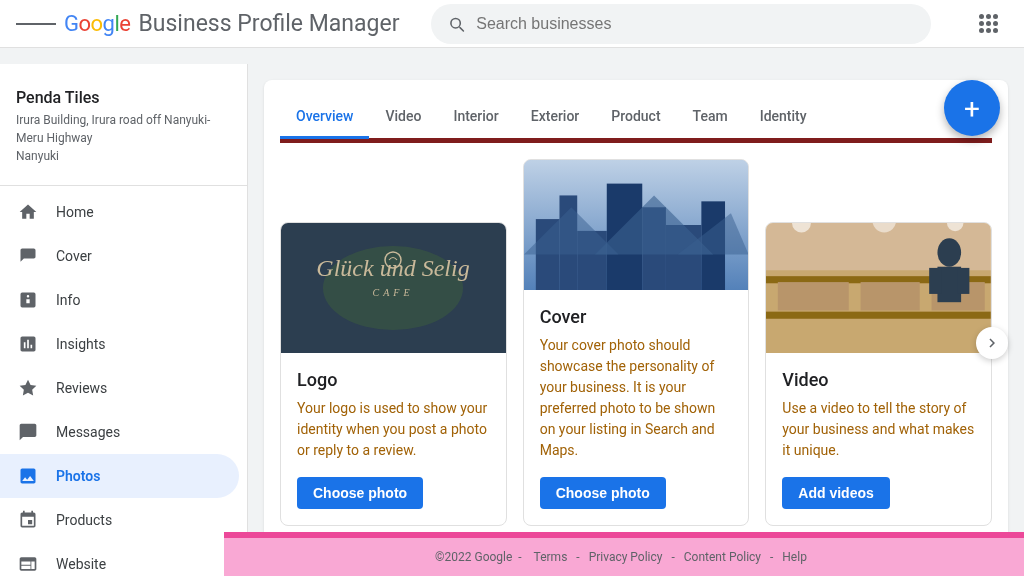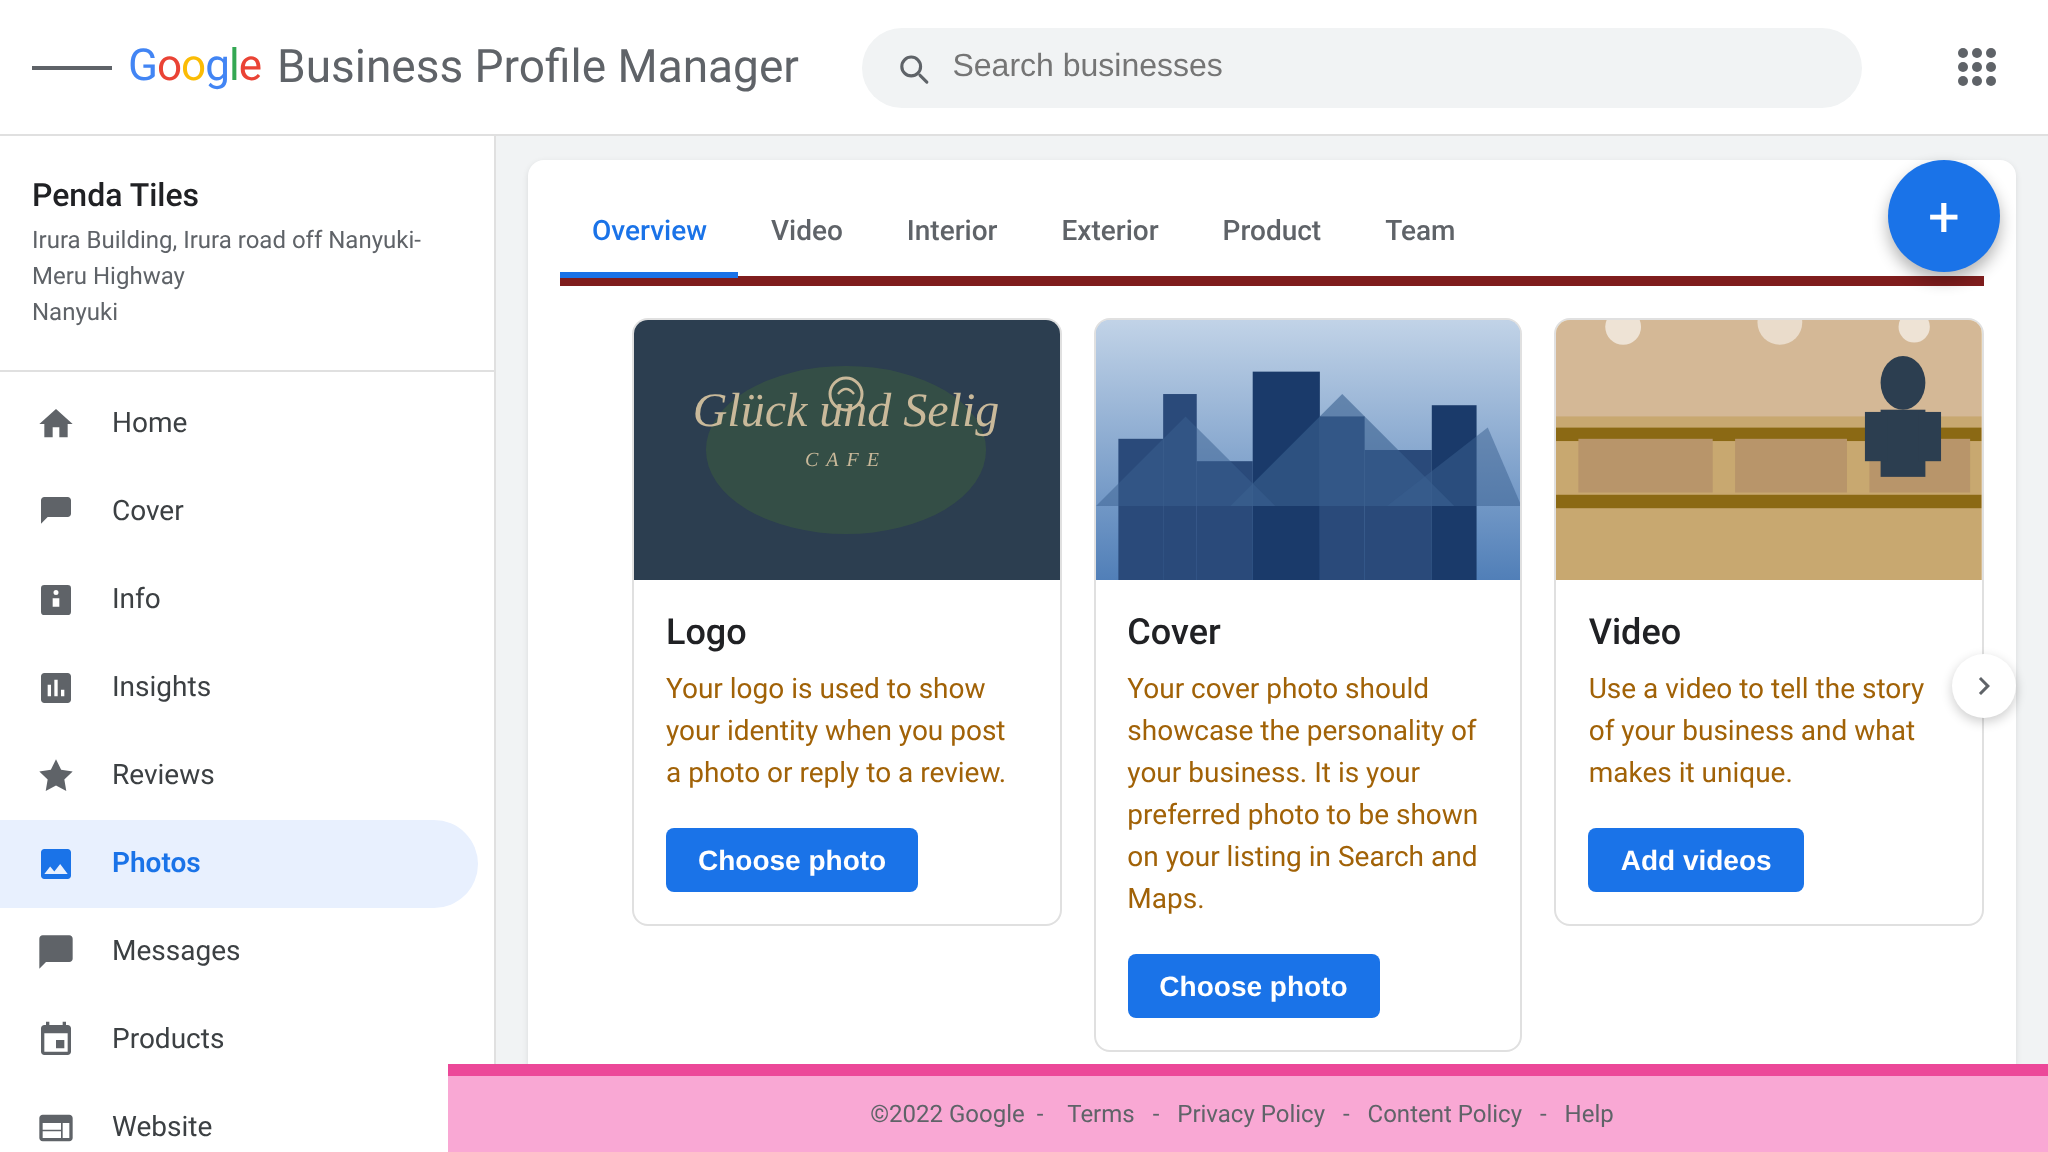--- a/index.html
+++ b/index.html
@@ -1,20 +1,20 @@
 <!DOCTYPE html>
 <html><head>
   <meta charset="utf-8">
   <style>
     * { box-sizing: border-box; margin: 0; padding: 0; }
     body { font-family: 'Roboto', Arial, sans-serif; background: #f1f3f4; color: #202124; font-size: 14px; height: 576px; width: 1024px; overflow: hidden; }
 
     
     .header {
-      display: flex; align-items: center; background: #fff; height: 68px;
+      display: flex; align-items: center; background: #fff; height: 48px;
       padding: 0 16px; border-bottom: 1px solid #e0e0e0; position: fixed; top: 0; left: 0; right: 0; z-index: 100;
     }
     .header-menu-icon { width: 40px; height: 40px; display: flex; align-items: center; justify-content: center; cursor: pointer; border-radius: 50%; }
     .hamburger-line { width: 18px; height: 2px; background: #5f6368; display: block; margin: 2px 0; }
     .header-logo { display: flex; align-items: center; margin-left: 8px; margin-right: 16px; }
     .google-text { font-size: 22px; font-weight: 400; letter-spacing: -0.5px; }
     .g-blue { color: #4285F4; }
     .g-red { color: #EA4335; }
     .g-yellow { color: #FBBC05; }
     .g-green { color: #34A853; }
@@ -63,21 +63,21 @@
     
     .tabs { display: flex; align-items: center; border-bottom: 5px solid #7f1d1d; margin-bottom: 16px; }
     .tab {
       padding: 12px 16px; cursor: pointer; font-size: 14px; color: #5f6368;
       border-bottom: 3px solid transparent; margin-bottom: -1px; font-weight: 500;
     }
     .tab.active { color: #1a73e8; border-bottom: 3px solid #1a73e8; }
     .tab-filter { margin-left: auto; display: flex; align-items: center; cursor: pointer; color: #5f6368; }
 
     
-    .cards-row { display: flex; gap: 16px; align-items: flex-start; margin-left: 36px; }
+    .cards-row { display: flex; gap: 16px; align-items: flex-end; }
     .photo-card {
       flex: 1; border: 1px solid #e0e0e0; border-radius: 8px; overflow: hidden;
       min-width: 0;
     }
     .card-body { padding: 16px; }
     .card-title { font-size: 18px; font-weight: 500; margin-bottom: 8px; color: #202124; }
     .card-desc { font-size: 14px; color: #a16207; line-height: 1.5; margin-bottom: 16px; }
     .card-button {
       display: inline-block; background: #1a73e8; color: #fff; border: none;
       border-radius: 4px; padding: 8px 16px; font-size: 14px; font-weight: 700;
@@ -215,36 +215,36 @@
 
     <div class="sidebar-item">
       <div class="sidebar-icon">
         <svg width="20" height="20" viewBox="0 0 24 24" fill="currentColor">
             <path d="M12 2l3.09 6.26L22 9.27l-5 4.87 1.18 6.88L12 17.77l-6.18 3.25L7 14.14 2 9.27l6.91-1.01L12 2z"></path>
           </svg>
       </div>
       <span class="sidebar-label">Reviews</span>
     </div>
 
+    <div class="sidebar-item">
+      <div class="sidebar-icon">
+        <svg width="20" height="20" viewBox="0 0 24 24" fill="currentColor">
+            <path d="M20 2H4c-1.1 0-2 .9-2 2v18l4-4h14c1.1 0 2-.9 2-2V4c0-1.1-.9-2-2-2z"></path>
+          </svg>
+      </div>
+      <span class="sidebar-label">Messages</span>
+    </div>
+
     <div class="sidebar-item active">
       <div class="sidebar-icon">
         <svg width="20" height="20" viewBox="0 0 24 24" fill="currentColor">
             <path d="M21 19V5c0-1.1-.9-2-2-2H5c-1.1 0-2 .9-2 2v14c0 1.1.9 2 2 2h14c1.1 0 2-.9 2-2zM8.5 13.5l2.5 3.01L14.5 12l4.5 6H5l3.5-4.5z"></path>
           </svg>
       </div>
       <span class="sidebar-label">Photos</span>
-    </div>
-
-    <div class="sidebar-item">
-      <div class="sidebar-icon">
-        <svg width="20" height="20" viewBox="0 0 24 24" fill="currentColor">
-            <path d="M20 2H4c-1.1 0-2 .9-2 2v18l4-4h14c1.1 0 2-.9 2-2V4c0-1.1-.9-2-2-2z"></path>
-          </svg>
-      </div>
-      <span class="sidebar-label">Messages</span>
     </div>
 
     <div class="sidebar-item">
       <div class="sidebar-icon">
         <svg width="20" height="20" viewBox="0 0 24 24" fill="currentColor">
             <path d="M17 12h-5v5h5v-5zM16 1v2H8V1H6v2H5c-1.11 0-1.99.9-1.99 2L3 19c0 1.1.89 2 2 2h14c1.1 0 2-.9 2-2V5c0-1.1-.9-2-2-2h-1V1h-2zm3 18H5V8h14v11z"></path>
           </svg>
       </div>
       <span class="sidebar-label">Products</span>
     </div>
@@ -263,20 +263,21 @@
   <main class="main-content">
     <div class="photo-section">
 
       <div class="tabs">
         <div class="tab active">Overview</div>
         <div class="tab">Video</div>
         <div class="tab">Interior</div>
         <div class="tab">Exterior</div>
         <div class="tab">Product</div>
         <div class="tab">Team</div>
+        <div class="tab">Identity</div>
         <div class="tab-filter">
           <svg width="20" height="20" viewBox="0 0 24 24" fill="#5f6368">
               <path d="M3 18h6v-2H3v2zM3 6v2h18V6H3zm0 7h12v-2H3v2z"></path>
             </svg>
         </div>
       </div>
 
       <div class="cards-wrapper">
         <div class="cards-row">
 

